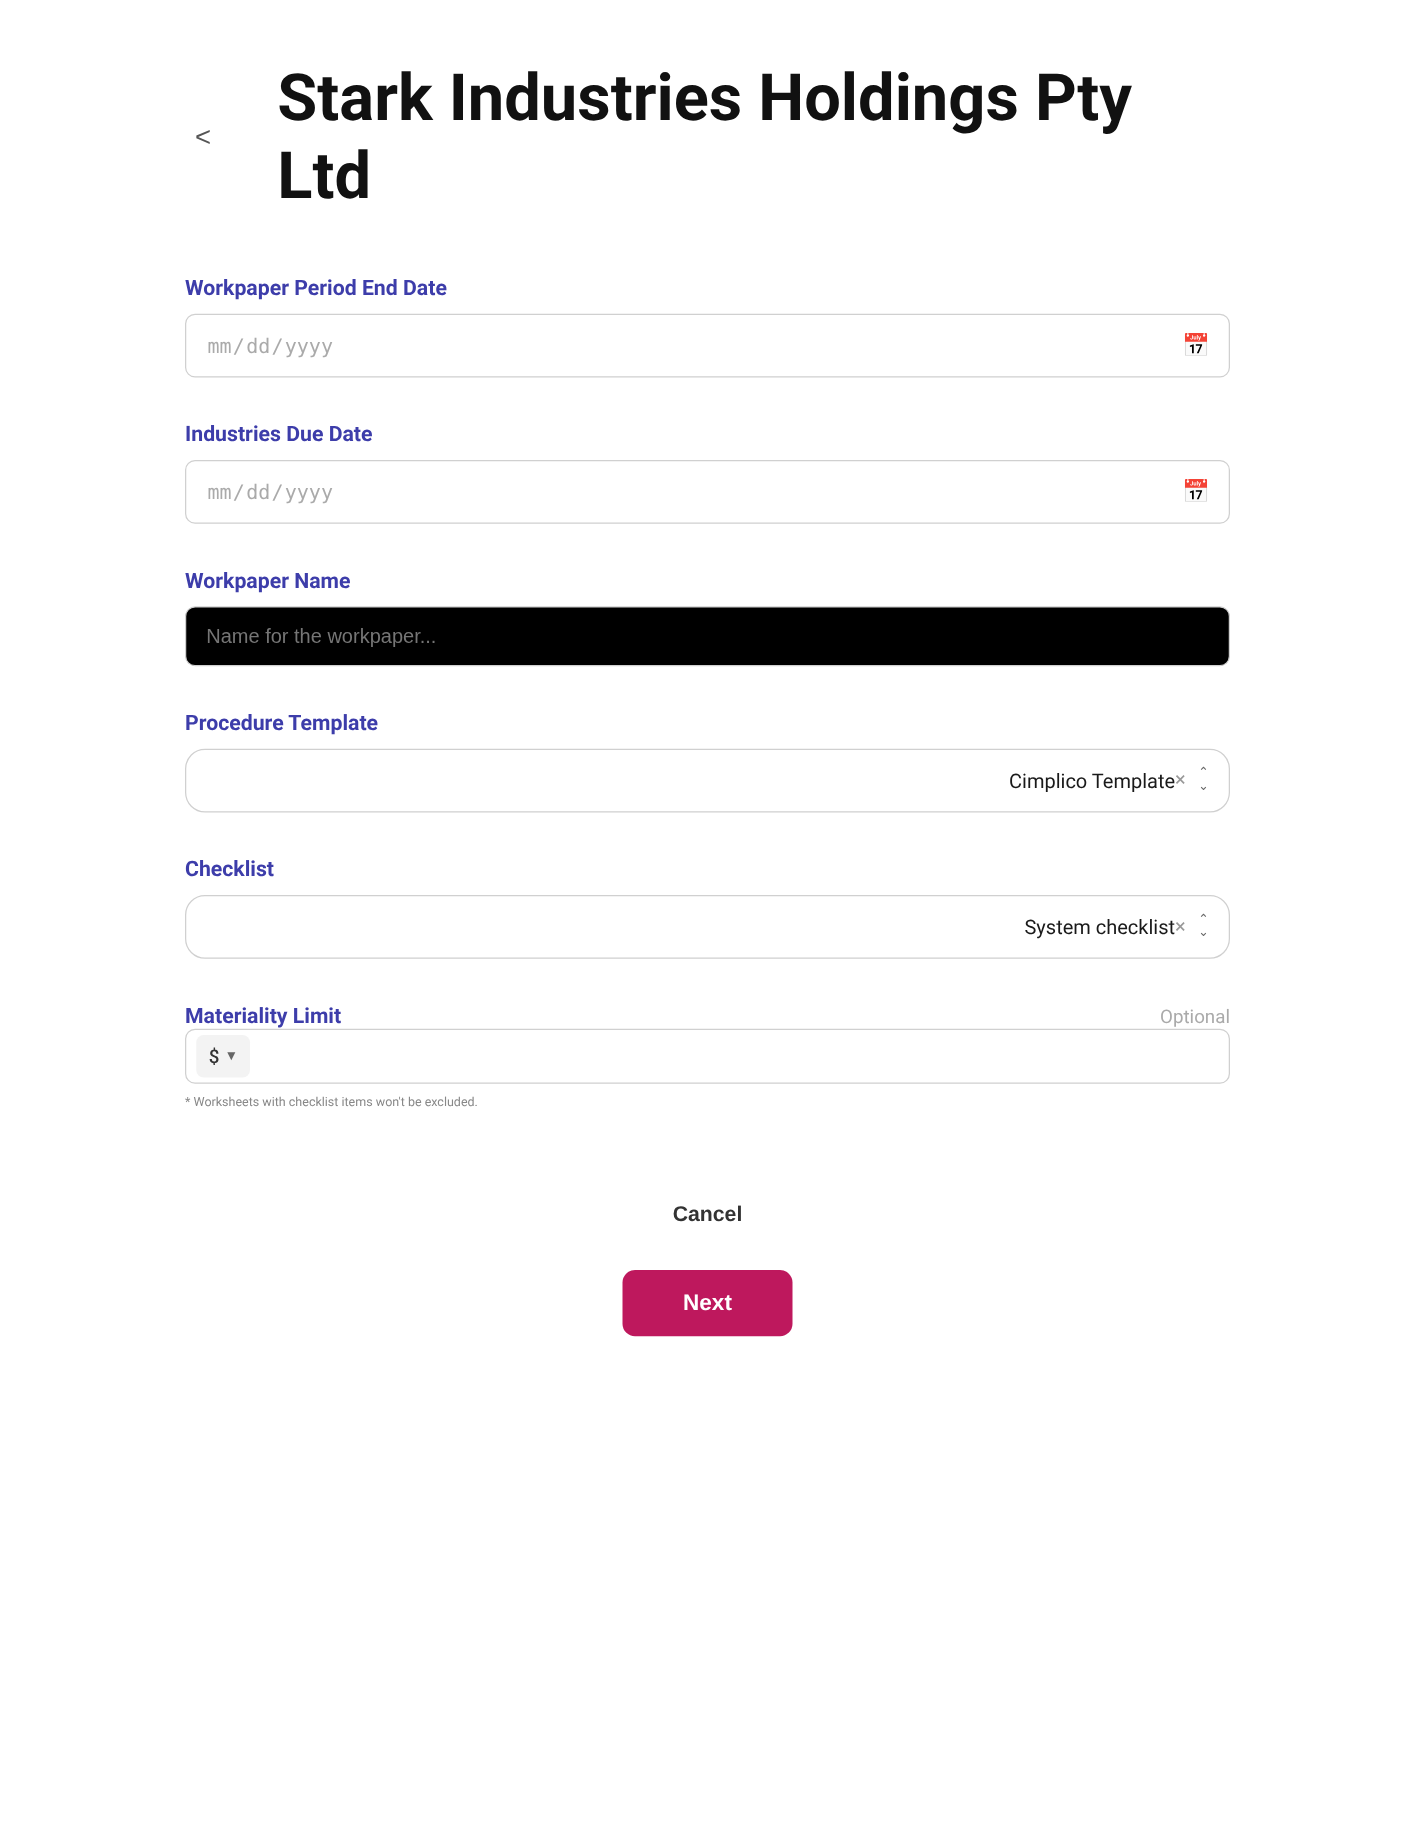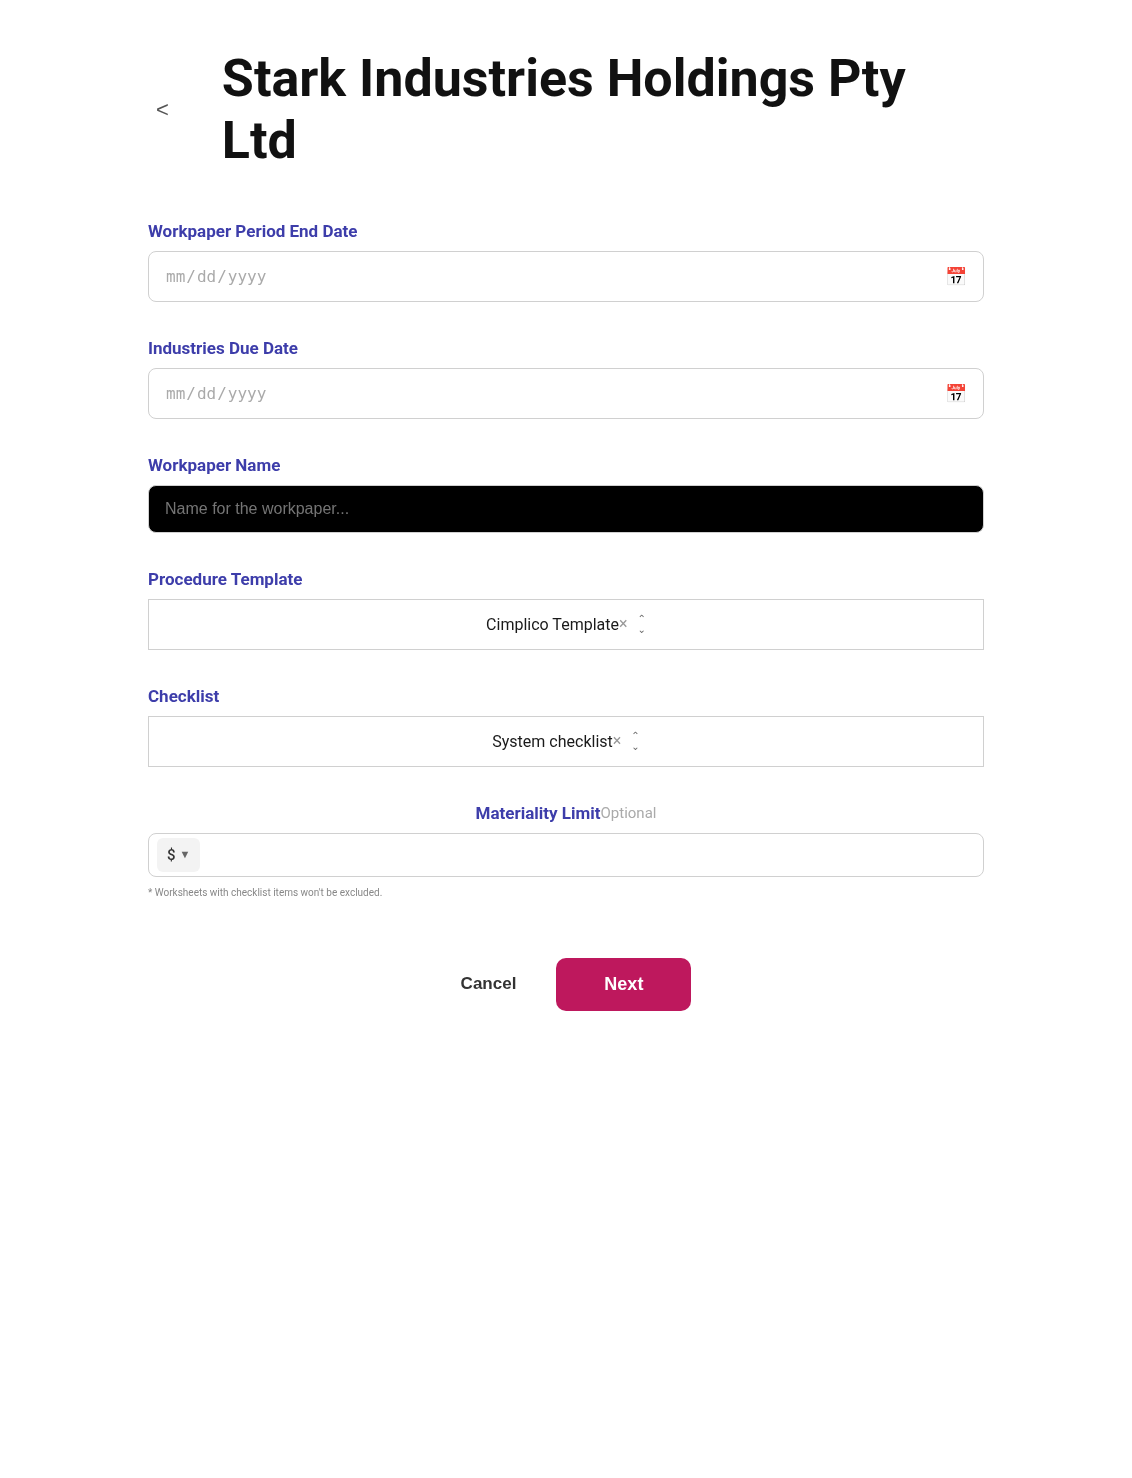--- a/index.html
+++ b/index.html
@@ -50,23 +50,22 @@
     .field-label {
       font-size: 17px;
       font-weight: 700;
       color: #3d3daa;
       margin-bottom: 10px;
       display: block;
     }
 
     .field-label-row {
       display: flex;
-      justify-content: center;
-      align-items: center;
-      margin-bottom: 10px;
+      justify-content: space-between;
+      align-items: center;
     }
 
     .field-label-row .field-label {
       margin-bottom: 0;
     }
 
     .optional-label {
       font-size: 15px;
       color: #aaa;
       font-weight: 400;
@@ -114,28 +113,28 @@
     }
 
     .select-wrapper {
       position: relative;
       width: 100%;
     }
 
     .select-display {
       width: 100%;
       border: 1.5px solid #d0d0d0;
-      border-radius: 0;
+      border-radius: 16px;
       padding: 14px 16px;
       font-size: 16px;
       color: #1a1a1a;
       background: #fff;
       display: flex;
       align-items: center;
-      justify-content: center;
+      justify-content: flex-end;
       cursor: pointer;
     }
 
     .select-display .select-controls {
       display: flex;
       align-items: center;
       gap: 10px;
     }
 
     .select-display .clear-btn {
@@ -198,20 +197,21 @@
       font-size: 10px;
       color: #888;
     }
 
     .footer-actions {
       display: flex;
       justify-content: center;
       align-items: center;
       gap: 20px;
       margin-top: 60px;
+      flex-direction: column;
     }
 
     .cancel-btn {
       font-size: 17px;
       font-weight: 600;
       color: #333;
       background: none;
       border: none;
       cursor: pointer;
       padding: 14px 20px;

